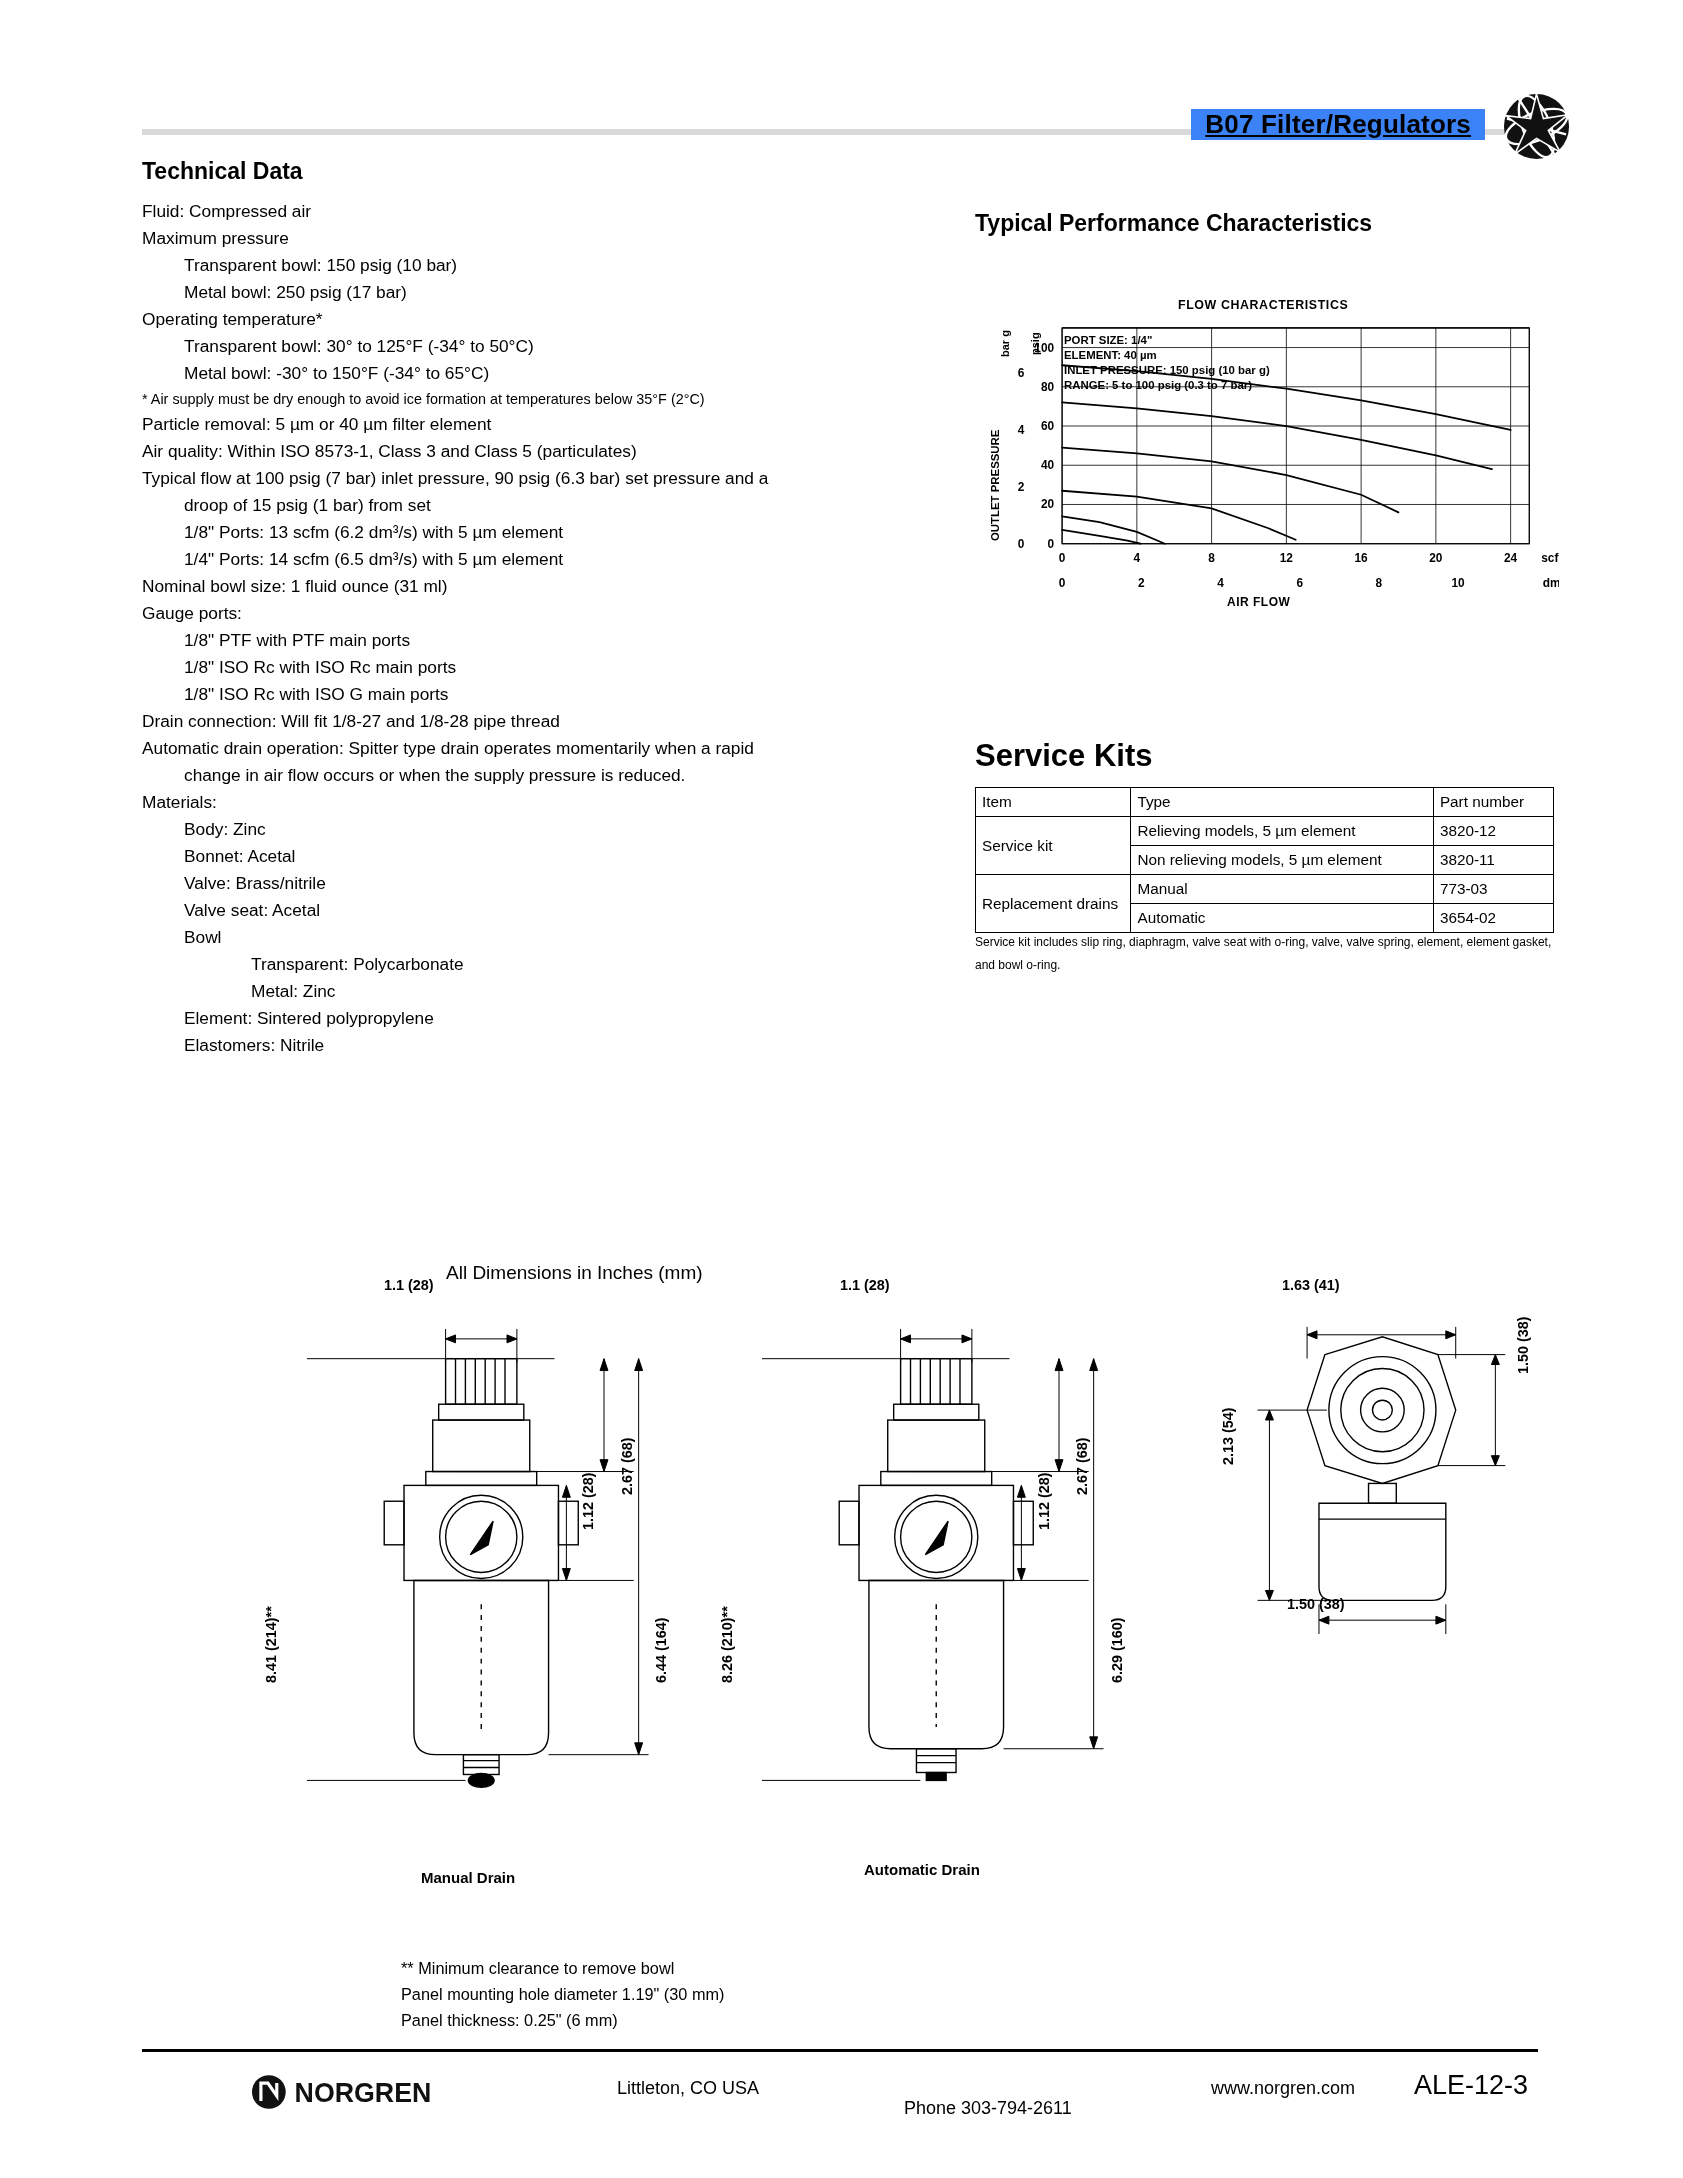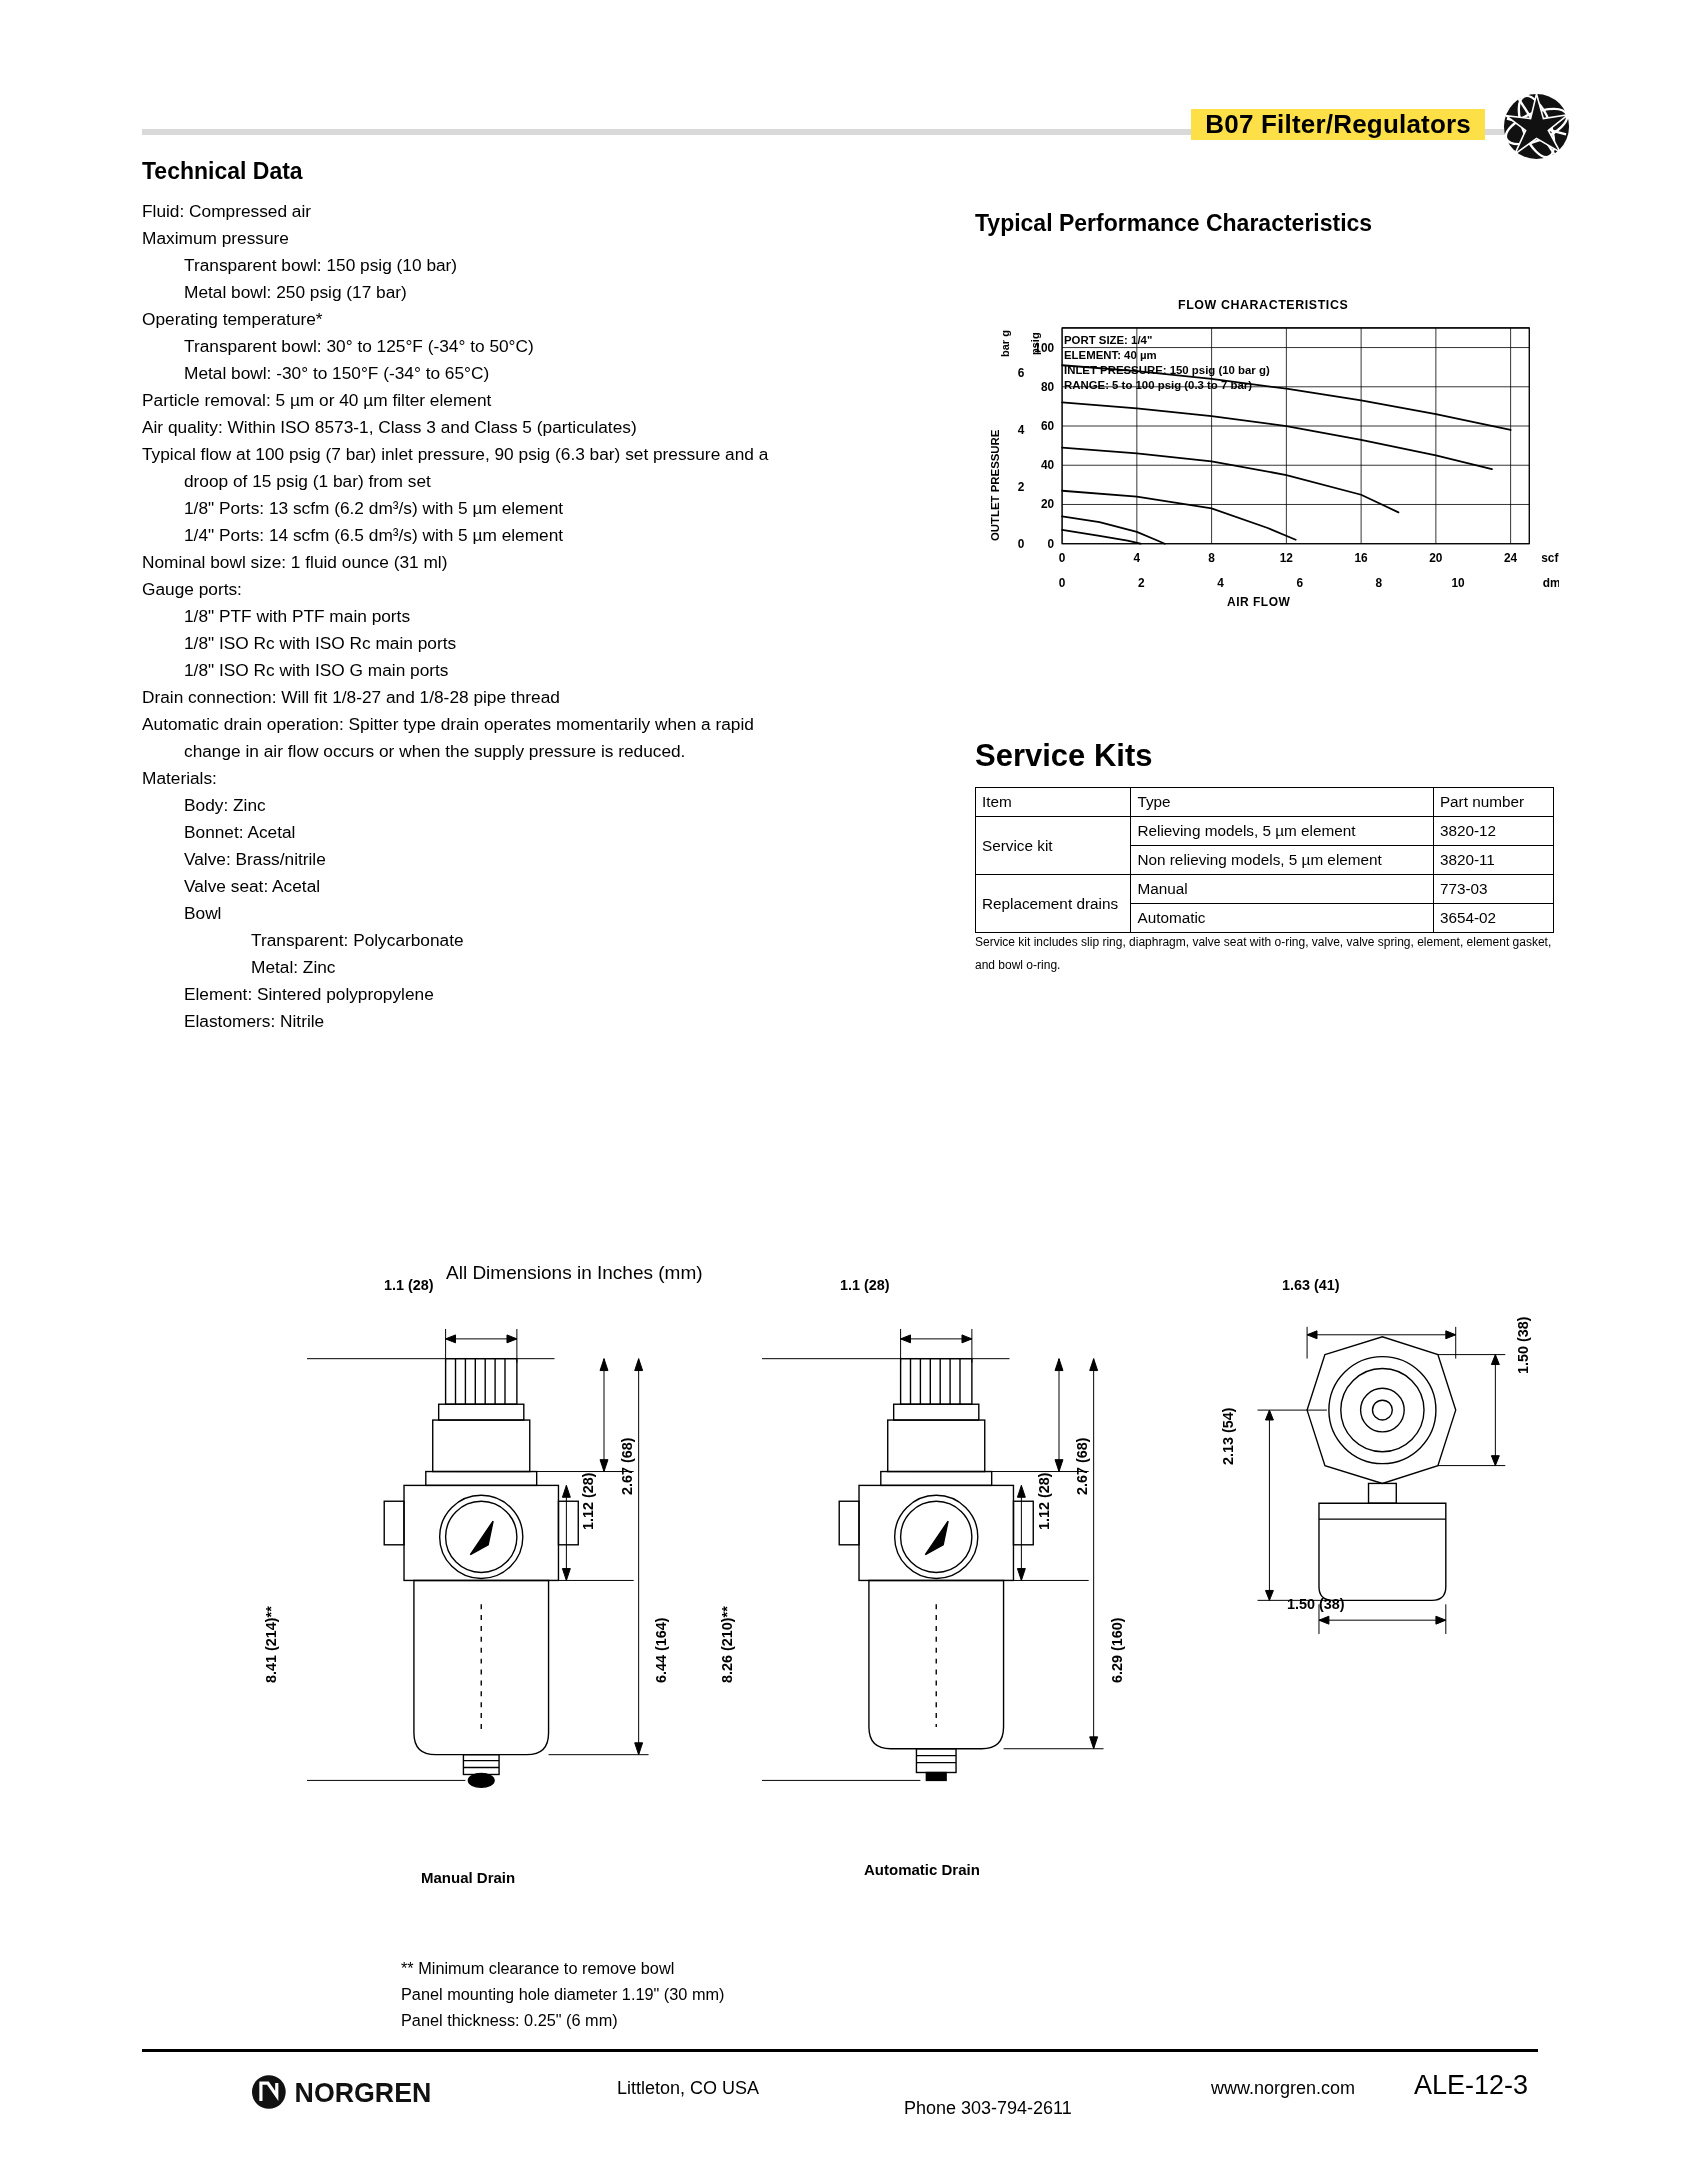--- a/index.html
+++ b/index.html
@@ -14,21 +14,21 @@
   .page { position:absolute; left:0; top:0; width:1683px; height:2178px; }
 
   
   .header-rule {
     position:absolute; left:142px; top:129px; width:1396px; height:6px;
     background:#d9d9d9;
   }
   .header-title {
     position:absolute; right:198px; top:109px;
     font-size:26px; font-weight:bold; letter-spacing:0.2px;
-    background:#fde047; padding:0 14px;
+    background:#3b82f6; padding:0 14px;text-decoration:underline;
   }
   .logo-globe {
     position:absolute; right:109px; top:91px; width:75px; height:71px;
   }
 
   
   .tech-heading {
     position:absolute; left:142px; top:158px;
     font-size:23px; font-weight:bold;
   }
@@ -132,20 +132,21 @@
 
   <div class="tech-heading">Technical Data</div>
   <div class="tech-body" id="tech-body">
       <div class="l">Fluid: Compressed air</div>
       <div class="l">Maximum pressure</div>
       <div class="l ind1">Transparent bowl: 150 psig (10 bar)</div>
       <div class="l ind1">Metal bowl: 250 psig (17 bar)</div>
       <div class="l">Operating temperature*</div>
       <div class="l ind1">Transparent bowl: 30° to 125°F (-34° to 50°C)</div>
       <div class="l ind1">Metal bowl: -30° to 150°F (-34° to 65°C)</div>
+      <div class="l fn">* Air supply must be dry enough to avoid ice formation at temperatures below 35°F (2°C)</div>
       <div class="l">Particle removal: 5 µm or 40 µm filter element</div>
       <div class="l">Air quality: Within ISO 8573-1, Class 3 and Class 5 (particulates)</div>
       <div class="l">Typical flow at 100 psig (7 bar) inlet pressure, 90 psig (6.3 bar) set pressure and a</div>
       <div class="l ind1">droop of 15 psig (1 bar) from set</div>
       <div class="l ind1">1/8" Ports: 13 scfm (6.2 dm³/s) with 5 µm element</div>
       <div class="l ind1">1/4" Ports: 14 scfm (6.5 dm³/s) with 5 µm element</div>
       <div class="l">Nominal bowl size: 1 fluid ounce (31 ml)</div>
       <div class="l">Gauge ports:</div>
       <div class="l ind1">1/8" PTF with PTF main ports</div>
       <div class="l ind1">1/8" ISO Rc with ISO Rc main ports</div>

